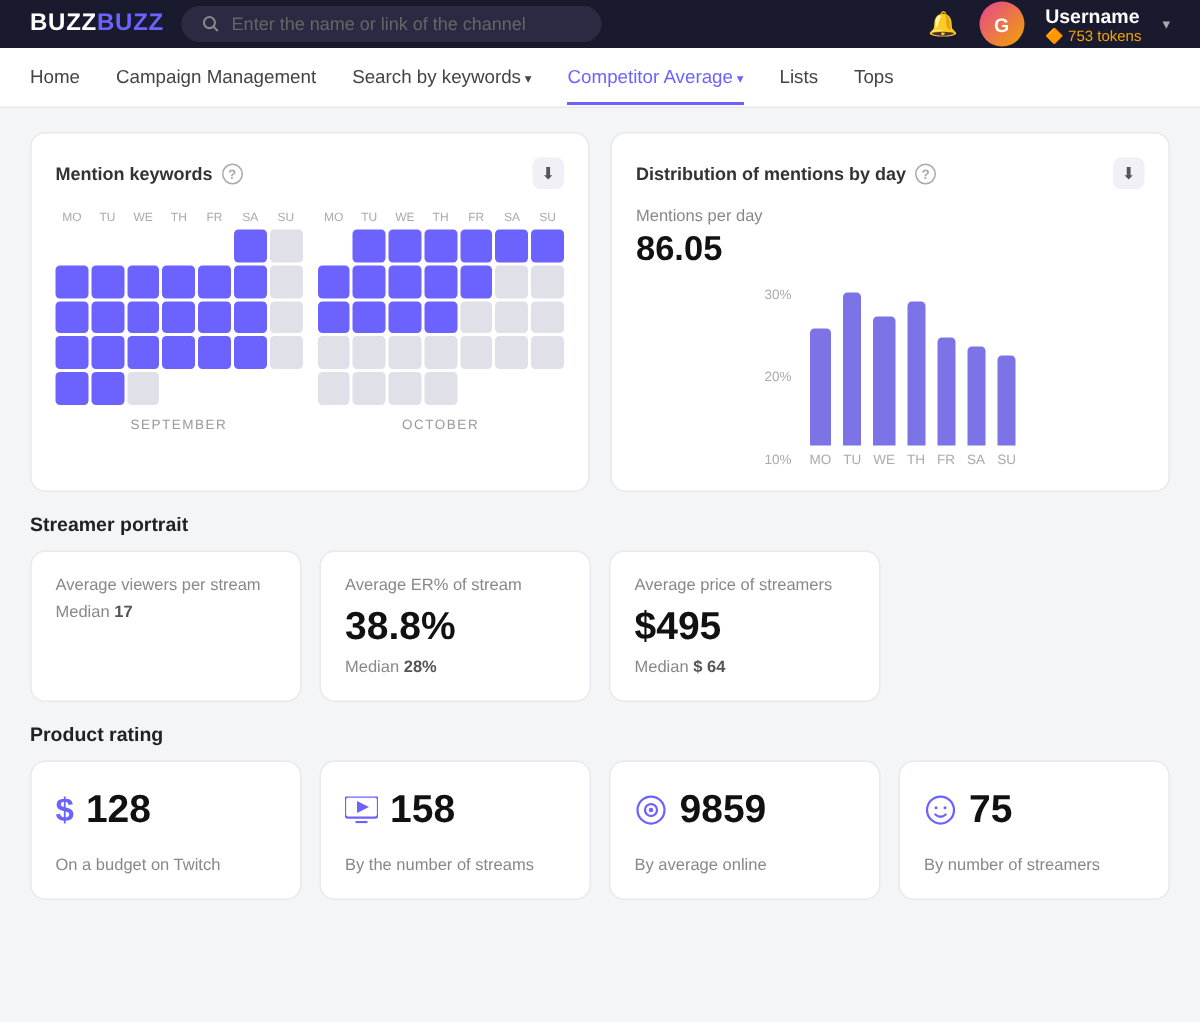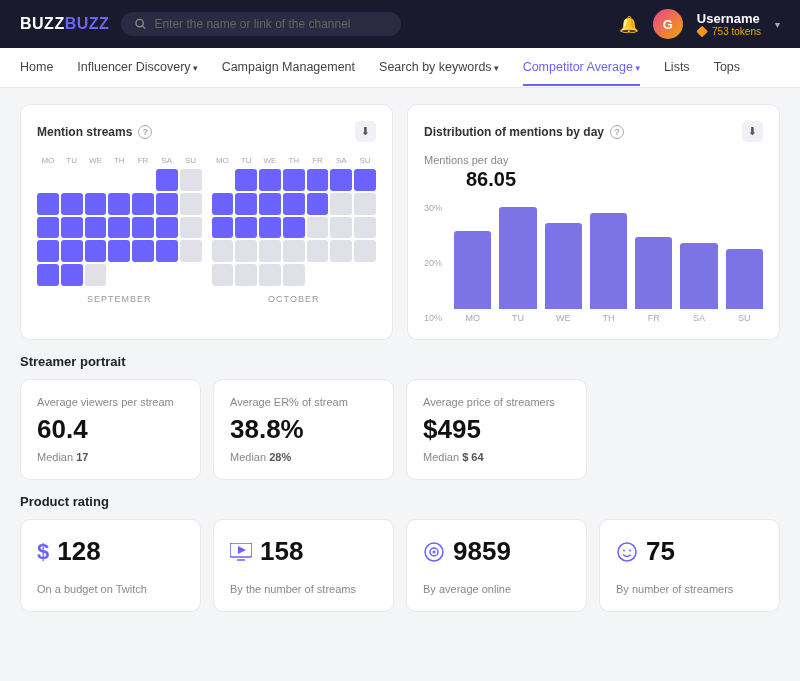--- a/index.html
+++ b/index.html
@@ -1,19 +1,19 @@
 <!DOCTYPE html>
 <html><head>
   <meta charset="utf-8">
   <style>
     * { box-sizing: border-box; margin: 0; padding: 0; }
     body { font-family: -apple-system, BlinkMacSystemFont, 'Segoe UI', sans-serif; background: #f4f5f7; font-size: 13px; color: #222; }
 
     
-    .header { background: #1a1a2e; display: flex; align-items: center; padding: 0 20px; height: 48px; gap: 12px; }
+    .header { background: #1a1a2e; display: flex; align-items: center; padding: 0 20px; height: 32px; gap: 12px; }
     .logo { display: flex; align-items: center; gap: 0; font-weight: 800; font-size: 16px; letter-spacing: 0.5px; }
     .logo-buzz { color: #fff; }
     .logo-guru { color: #6c63ff; }
     .search-bar { display: flex; align-items: center; background: #2a2a42; border-radius: 20px; padding: 5px 14px; gap: 8px; flex: 1; max-width: 280px; }
     .search-bar input { background: transparent; border: none; outline: none; color: #aaa; font-size: 12px; width: 100%; }
     .search-bar input::placeholder { color: #666; }
     .header-right { margin-left: auto; display: flex; align-items: center; gap: 14px; }
     .bell-icon { color: #aaa; font-size: 16px; cursor: pointer; }
     .user-avatar { width: 30px; height: 30px; border-radius: 50%; background: linear-gradient(135deg, #e84393, #f0a500); display: flex; align-items: center; justify-content: center; color: white; font-weight: bold; font-size: 13px; }
     .user-info { color: #fff; }
@@ -46,22 +46,22 @@
     .month-label { text-align: center; font-size: 9px; color: #999; letter-spacing: 1px; margin-top: 8px; text-transform: uppercase; }
     .cal-grid { display: grid; grid-template-columns: repeat(7, 1fr); gap: 2px; }
     .cal-header { font-size: 8px; color: #aaa; text-align: center; padding: 2px 0; }
     .cal-cell { width: 100%; aspect-ratio: 1; border-radius: 3px; }
     .cal-cell.active { background: #6c63ff; }
     .cal-cell.inactive { background: #e0e0e8; }
     .cal-cell.empty { background: transparent; }
 
     
     .chart-mentions { font-size: 11px; color: #888; margin-bottom: 2px; }
-    .chart-value { font-size: 20px; font-weight: 700; color: #111; margin-bottom: 12px; margin-left: 42px; }
-    .bar-chart { display: flex; flex-direction: column; gap: 4px; }
+    .chart-value { font-size: 23px; font-weight: 700; color: #111; margin-bottom: 12px; }
+    .bar-chart { display: flex; flex-direction: column; gap: 4px; align-items: center; }
     .bar-chart-area { display: flex; align-items: flex-end; gap: 8px; height: 120px; position: relative; padding-left: 30px; }
     .y-labels { position: absolute; left: 0; top: 0; height: 100%; display: flex; flex-direction: column; justify-content: space-between; }
     .y-label { font-size: 9px; color: #aaa; }
     .bars-container { display: flex; align-items: flex-end; gap: 8px; flex: 1; height: 100%; }
     .bar-wrap { display: flex; flex-direction: column; align-items: center; gap: 4px; flex: 1; height: 100%; justify-content: flex-end; }
     .bar { width: 100%; background: #7c73e6; border-radius: 3px 3px 0 0; }
     .bar-label { font-size: 9px; color: #aaa; }
 
     
     .section-title { font-size: 13px; font-weight: 700; color: #222; margin-bottom: 10px; }
@@ -103,35 +103,34 @@
         <span>🔶</span>
         <span>753 tokens</span>
       </div>
     </div>
     <span class="dropdown-arrow">▾</span>
   </div>
 </header>
 
 <nav class="nav">
   <span class="nav-item">Home</span>
-  <span class="nav-item has-arrow">Influencer Discovery</span>
   <span class="nav-item">Campaign Management</span>
   <span class="nav-item has-arrow">Search by keywords</span>
   <span class="nav-item active has-arrow">Competitor Average</span>
   <span class="nav-item">Lists</span>
   <span class="nav-item">Tops</span>
 </nav>
 
 <main class="main">
 
   <div class="top-row">
 
     <div class="card">
       <div class="card-title">
-        <span>Mention streams</span>
+        <span>Mention keywords</span>
         <span class="info-icon">?</span>
         <button class="download-btn">⬇</button>
       </div>
       <div class="calendar-container">
 
         <div class="calendar-month">
           <div class="cal-grid">
             <div class="cal-header">MO</div>
             <div class="cal-header">TU</div>
             <div class="cal-header">WE</div>
@@ -291,21 +290,20 @@
       </div>
     </div>
 
   </div>
 
   <div class="section">
     <div class="section-title">Streamer portrait</div>
     <div class="stats-grid">
       <div class="stat-card">
         <div class="stat-label">Average viewers per stream</div>
-        <div class="stat-value">60.4</div>
         <div class="stat-median">Median <span>17</span></div>
       </div>
       <div class="stat-card">
         <div class="stat-label">Average ER% of stream</div>
         <div class="stat-value">38.8%</div>
         <div class="stat-median">Median <span>28%</span></div>
       </div>
       <div class="stat-card">
         <div class="stat-label">Average price of streamers</div>
         <div class="stat-value">$495</div>

